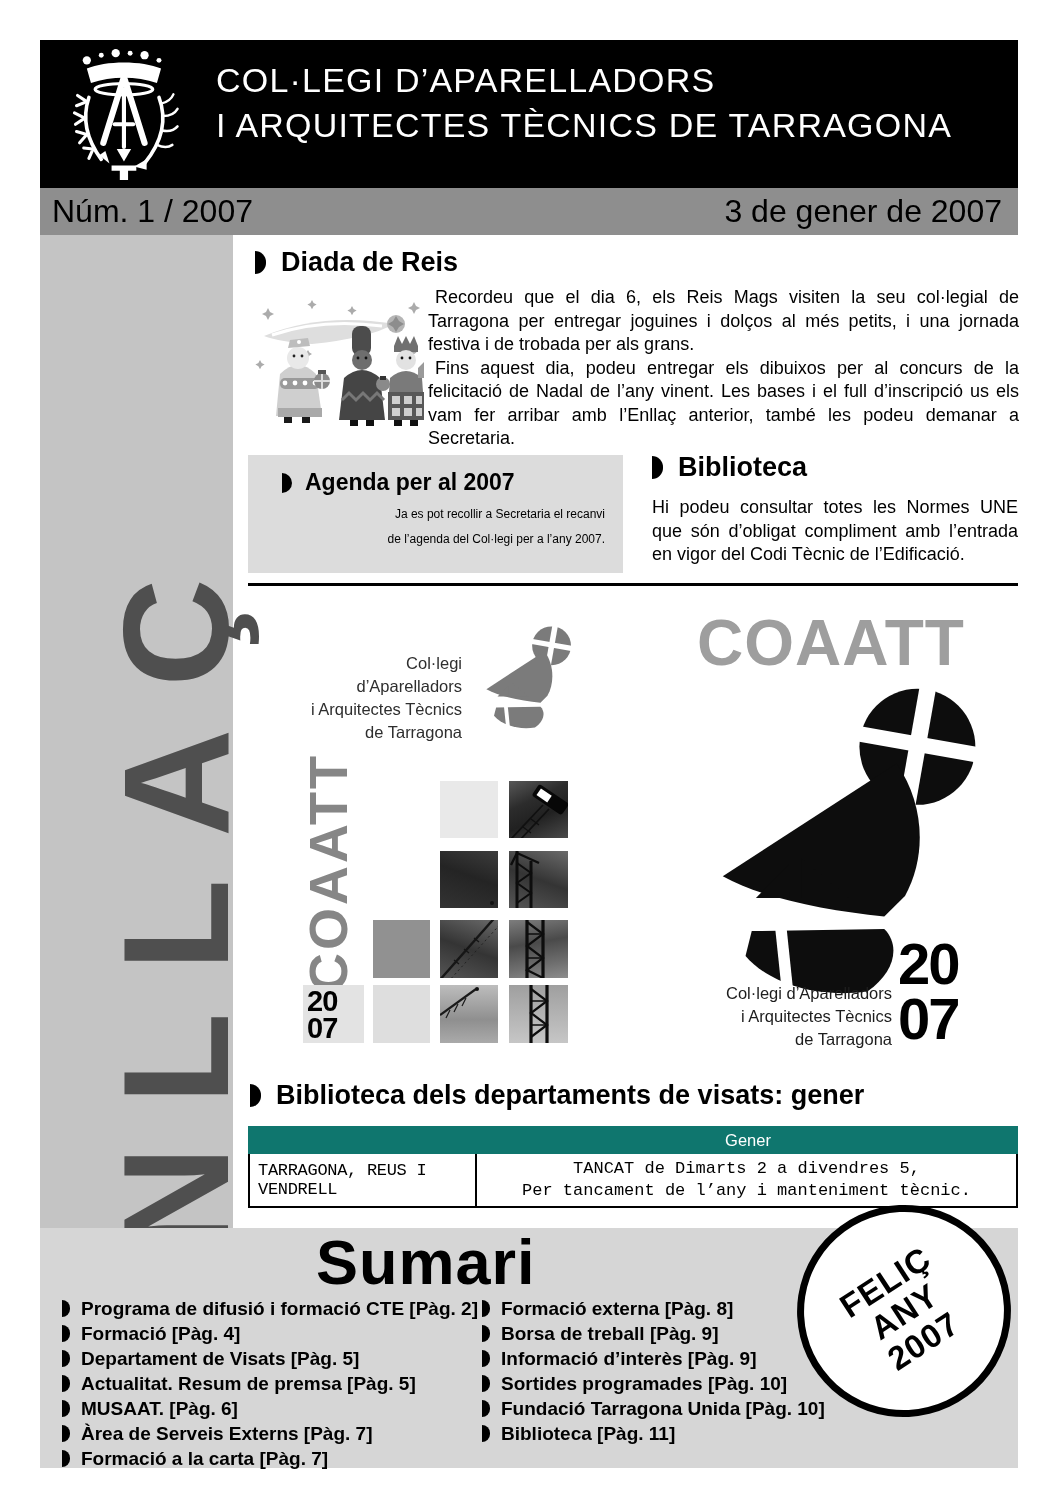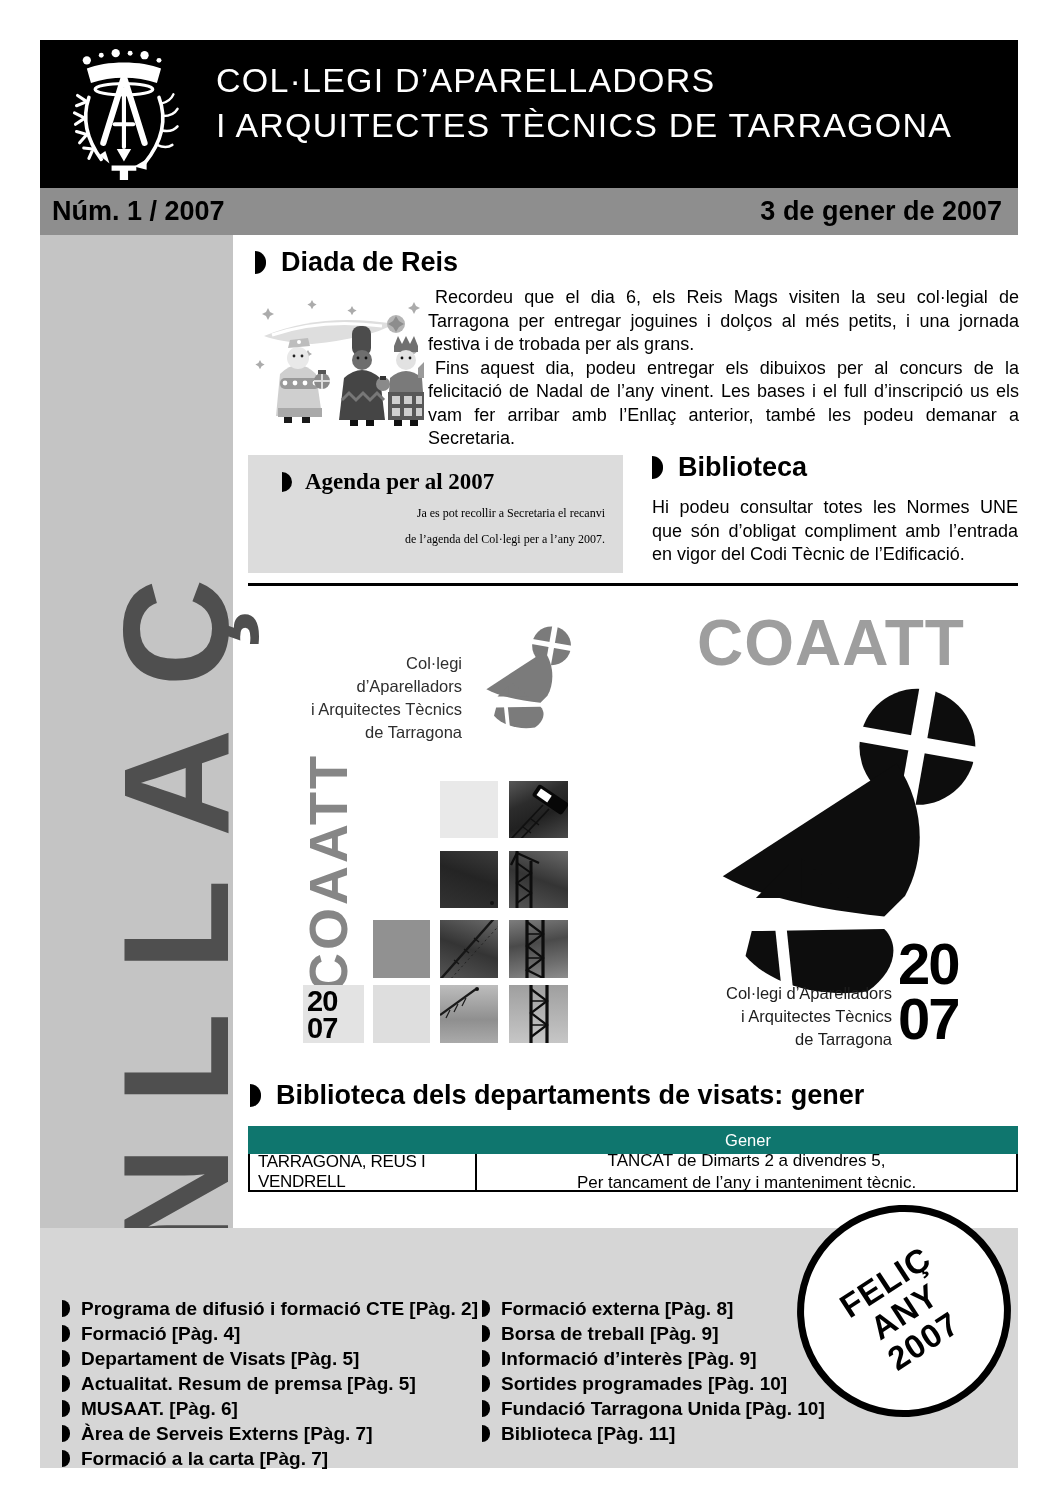--- a/index.html
+++ b/index.html
@@ -12,39 +12,39 @@
         font-family:"Liberation Sans","DejaVu Sans",sans-serif;color:var(--ink);}
 
   
   .header-bar{position:absolute;left:40px;top:40px;width:978px;height:148px;background:var(--header-bg);}
   .crest{position:absolute;left:22px;top:8px;}
   .header-title{position:absolute;left:176px;top:18px;color:#fff;font-size:34px;line-height:45px;letter-spacing:1.2px;font-weight:400;}
 
   
   .issue-bar{position:absolute;left:40px;top:188px;width:978px;height:47px;background:var(--bar-bg);
              display:flex;align-items:center;justify-content:space-between;box-sizing:border-box;padding:0 16px 0 12px;}
-  .issue-bar span{font-weight:700;font-size:27px;color:#000;}
+  .issue-bar span{font-weight:400;font-size:32px;color:#000;}
 
   
   .sidebar{position:absolute;left:40px;top:235px;width:193px;height:993px;background:var(--sidebar-bg);}
   .masthead{position:absolute;left:-360px;top:635px;width:993px;height:193px;transform:rotate(-90deg);
             font-size:150px;font-weight:700;letter-spacing:42px;color:var(--sidebar-text);
             text-align:center;line-height:193px;white-space:nowrap;}
 
   
   .bullet{display:inline-block;width:11px;height:23px;background:#000;border-radius:0 12px 12px 0;flex:0 0 auto;}
   .bullet.small{width:8px;height:17px;border-radius:0 9px 9px 0;}
   .bullet.mid{width:10px;height:20px;border-radius:0 10px 10px 0;}
 
   .sec-head{position:absolute;display:flex;align-items:center;gap:15px;font-size:27px;font-weight:700;}
 
   .diada-text{position:absolute;left:428px;top:286px;width:591px;font-size:18px;line-height:23.5px;text-align:justify;}
   .diada-text p{margin:0;text-indent:7px;}
 
-  .agenda-box{position:absolute;left:248px;top:455px;width:375px;height:118px;background:var(--box-bg);box-sizing:border-box;padding:14px 18px 0 34px;font-family:Liberation Serif, serif;}
+  .agenda-box{position:absolute;left:248px;top:455px;width:375px;height:118px;background:var(--box-bg);box-sizing:border-box;padding:14px 18px 0 34px;}
   .agenda-head{display:flex;align-items:center;gap:13px;font-size:23px;font-weight:700;}
   .agenda-line{font-size:12px;margin-top:11px;margin-left:0;text-align:right;}
 
   .biblio-text{position:absolute;left:652px;top:496px;width:366px;font-size:18px;line-height:23.5px;text-align:justify;}
 
   .divider{position:absolute;left:248px;top:583px;width:770px;height:3px;background:#000;}
 
   
   .pl-college{position:absolute;left:300px;top:652px;width:162px;text-align:right;font-size:16.5px;line-height:23px;color:#2e2e2e;}
   .pl-logo{position:absolute;left:476px;top:608px;}
@@ -66,21 +66,21 @@
   
   .pr-brand{position:absolute;left:697px;top:606px;font-size:64px;font-weight:700;letter-spacing:1px;color:var(--brand-light);}
   .pr-logo{position:absolute;left:688px;top:664px;}
   .pr-year{position:absolute;left:898px;top:936px;font-size:58px;font-weight:700;line-height:55px;letter-spacing:-2px;}
   .pr-college{position:absolute;left:700px;top:982px;width:192px;text-align:right;font-size:16.5px;line-height:23px;color:#1d1d1d;}
 
   
   .cal-table{position:absolute;left:248px;top:1126px;width:770px;}
   .cal-header{position:relative;height:28px;background:#0f766e;}
   .cal-header span{position:absolute;left:230px;right:0;text-align:center;color:#fff;font-size:16.5px;line-height:28px;}
-  .cal-body{display:flex;height:38px;border:2px solid #000;border-top:none;box-sizing:border-box;}
+  .cal-body{display:flex;height:54px;border:2px solid #000;border-top:none;box-sizing:border-box;font-family:Liberation Mono, monospace;}
   .cal-cell-left{width:227px;border-right:2px solid #000;display:flex;align-items:center;padding-left:8px;
                  font-size:17px;letter-spacing:-0.3px;box-sizing:border-box;}
   .cal-cell-right{flex:1;display:flex;flex-direction:column;justify-content:center;align-items:center;
                   font-size:17px;line-height:22px;}
 
   
   .sumari-box{position:absolute;left:40px;top:1228px;width:978px;height:240px;background:var(--sumari-bg);}
   .sumari-title{position:absolute;left:316px;top:1226px;font-size:63px;font-weight:700;letter-spacing:1px;}
   .sumari-list{position:absolute;margin:0;padding:0;list-style:none;text-align:right;}
   .sumari-list.left{left:62px;top:1296px;}
@@ -380,20 +380,21 @@
     <div class="cal-body">
       <div class="cal-cell-left">TARRAGONA, REUS I VENDRELL</div>
       <div class="cal-cell-right">
         <div>TANCAT de Dimarts 2 a divendres 5,</div>
         <div>Per tancament de l’any i manteniment tècnic.</div>
       </div>
     </div>
   </div>
 
   <div class="sumari-box"></div>
+  <div class="sumari-title">Sumari</div>
 
   <ul class="sumari-list left">
     <li>
         <span class="bullet small"></span>
         <span>Programa de difusió i formació CTE [Pàg. 2]</span>
       </li>
     <li>
         <span class="bullet small"></span>
         <span>Formació [Pàg. 4]</span>
       </li>

